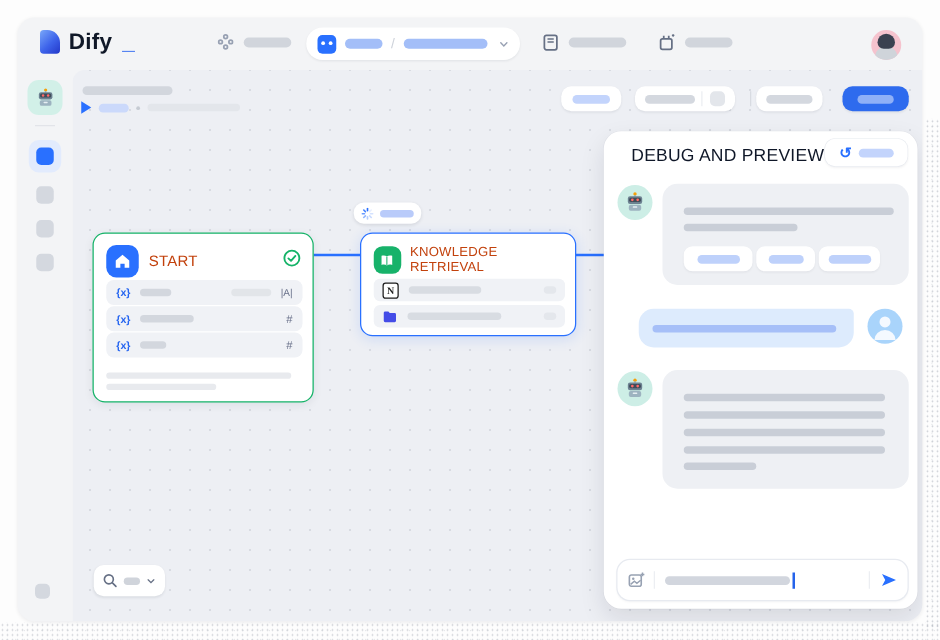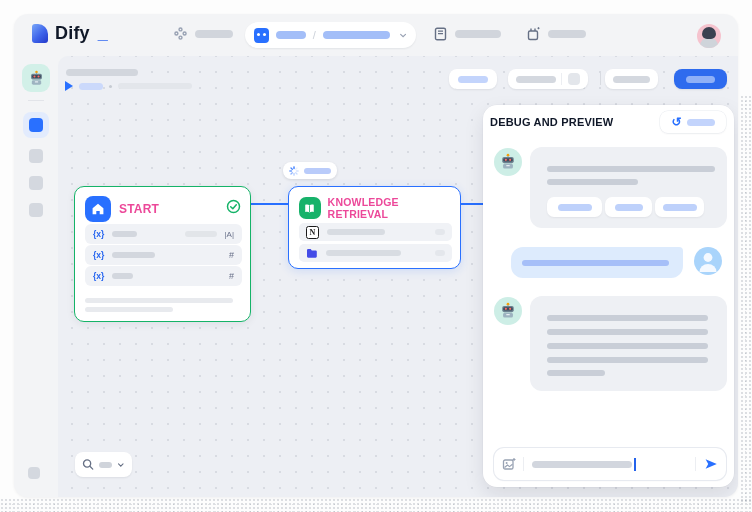--- a/index.html
+++ b/index.html
@@ -48,39 +48,39 @@
            display:flex;align-items:center;cursor:pointer;}
   .tb-blue{background:#2e6bee;}
   .vdiv{position:absolute;top:17px;width:1px;height:12px;background:#d8dbe1;}
 
   
   .node{position:absolute;background:#fff;border-radius:10px;box-sizing:border-box;}
   .node-start{left:16px;top:130px;width:177px;height:136px;border:1.5px solid #15b368;box-shadow:0 2px 8px rgba(16,24,40,.07);}
   .node-kr{left:230px;top:130px;width:173px;height:83px;border:1.5px solid #2970ff;box-shadow:0 2px 10px rgba(41,112,255,.16);}
   .node-hd{position:absolute;left:10px;top:9px;display:flex;align-items:center;gap:8px;}
   .node-ico{border-radius:8px;display:flex;align-items:center;justify-content:center;}
-  .node-title{font-weight:700;color:#ec4899;letter-spacing:.2px;}
+  .node-title{font-weight:400;color:#c2410c;letter-spacing:.2px;}
   .vrow{position:absolute;left:10px;width:157px;height:20px;background:#f0f2f6;border-radius:6px;
         display:flex;align-items:center;padding:0 8px;box-sizing:border-box;gap:8px;}
   .vx{color:#2464f0;font-size:8.5px;font-weight:700;flex:0 0 auto;}
   .vglyph{color:#69718a;font-size:9px;margin-left:auto;flex:0 0 auto;}
   .krow{position:absolute;left:10px;width:153px;height:18px;background:#f0f2f6;border-radius:5px;
         display:flex;align-items:center;padding:0 7px;box-sizing:border-box;gap:8px;}
   .notion{width:11px;height:11px;border:1px solid #1b1b1b;border-radius:2.5px;background:#fff;color:#1b1b1b;
           font-family:"Liberation Serif",serif;font-weight:700;font-size:8px;line-height:11px;text-align:center;flex:0 0 auto;}
   .conn{position:absolute;height:2px;background:#2970ff;top:147px;}
   .badge{position:absolute;left:225px;top:106px;width:54px;height:17px;background:#fff;border-radius:8px;
          box-shadow:0 1px 3px rgba(16,24,40,.12);display:flex;align-items:center;padding:0 6px;gap:5px;box-sizing:border-box;}
   .zoomctl{position:absolute;left:17px;top:396px;width:57px;height:25px;background:#fff;border-radius:8px;
            box-shadow:0 1px 2px rgba(16,24,40,.08);display:flex;align-items:center;padding:0 7px;gap:5px;box-sizing:border-box;cursor:pointer;}
 
   
   .debug{position:absolute;left:469px;top:91px;width:251px;height:382px;background:#fff;border-radius:14px;
          box-shadow:0 0 0 0.5px rgba(16,24,40,.04),0 8px 20px rgba(16,24,40,.10);}
-  .dbg-title{position:absolute;left:7px;top:11px;font-size:11px;font-weight:700;color:#0f1728;letter-spacing:.2px;}
+  .dbg-title{position:absolute;left:22px;top:11px;font-size:14px;font-weight:400;color:#0f1728;letter-spacing:.2px;}
   .restart{position:absolute;right:8px;top:6px;width:66px;height:22px;background:#fff;border-radius:8px;
            box-shadow:0 0 0 0.5px #e8ebf0,0 1px 2px rgba(16,24,40,.06);display:flex;align-items:center;
            justify-content:center;gap:5px;cursor:pointer;}
   .restart .gly{color:#2970ff;font-size:12px;font-weight:700;line-height:1;}
   .msg-av{position:absolute;width:28px;height:28px;border-radius:50%;display:flex;align-items:center;justify-content:center;}
   .av-mint{background:#cdeee6;}
   .av-blue{background:#a9d4fb;}
   .bubble{position:absolute;border-radius:12px;}
   .bub-bot{background:#eef0f4;}
   .bub-user{background:#ddebfd;}

